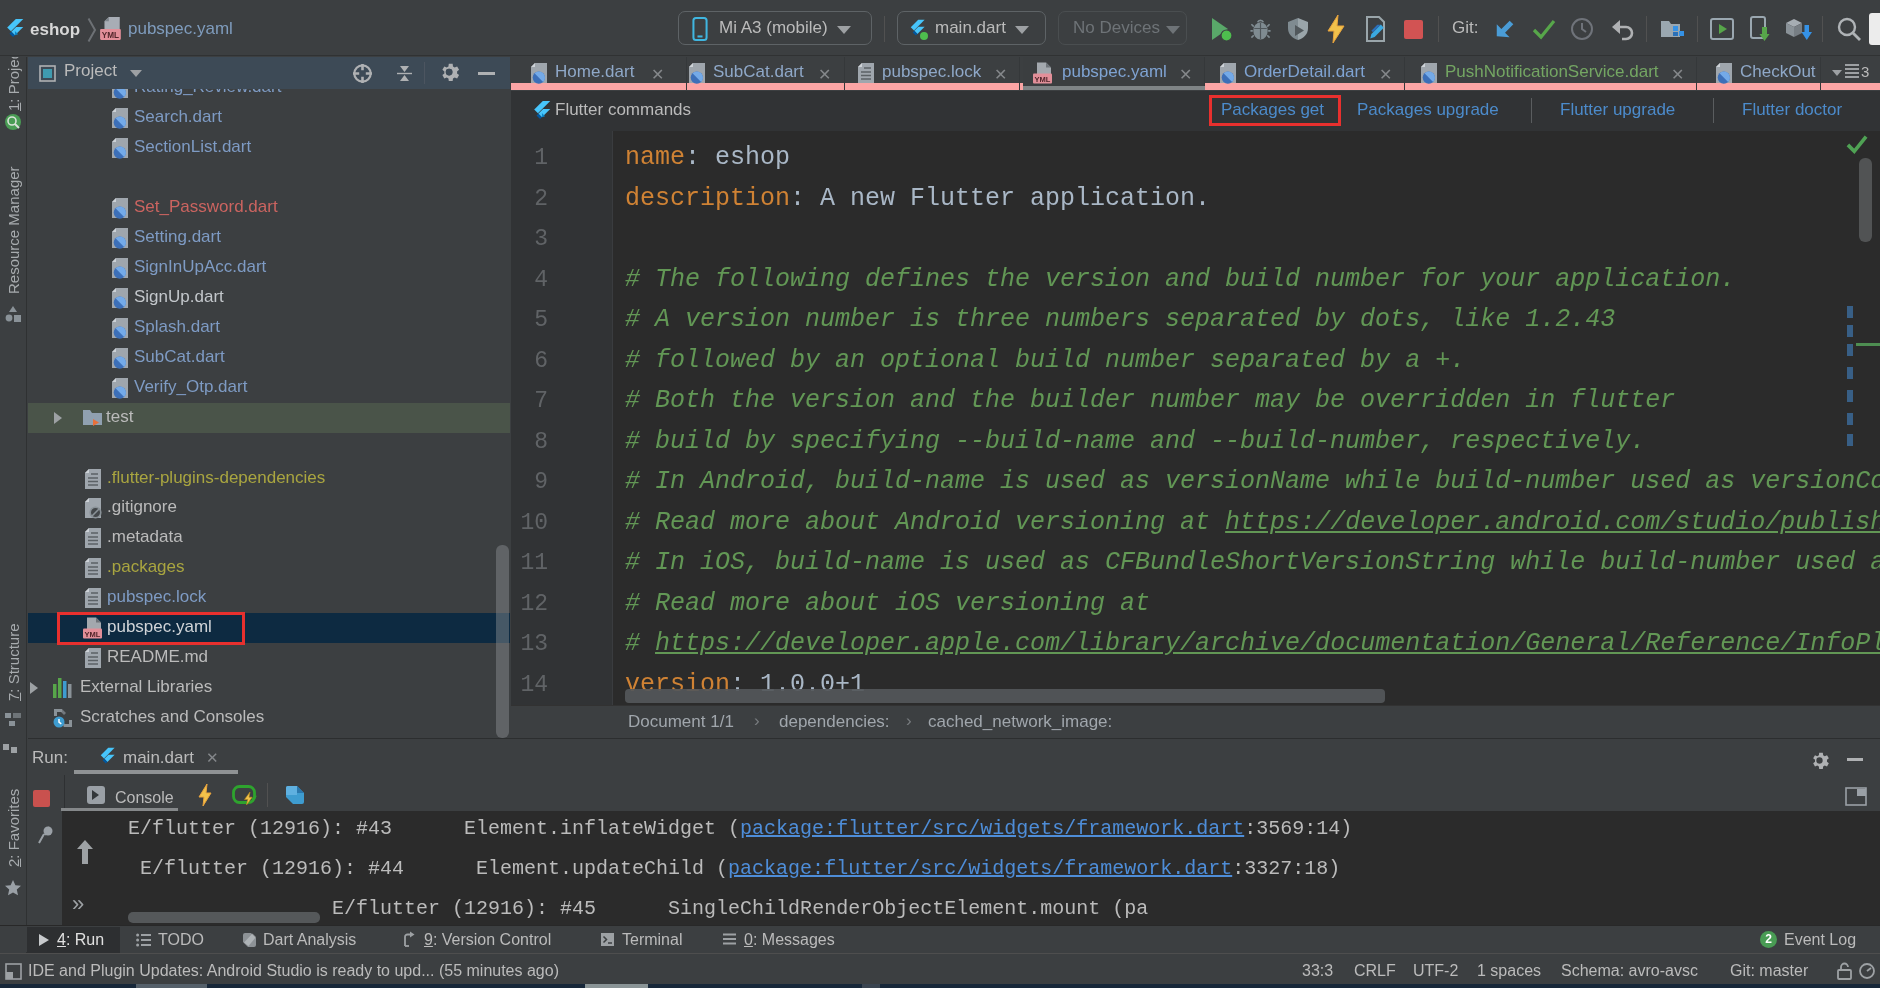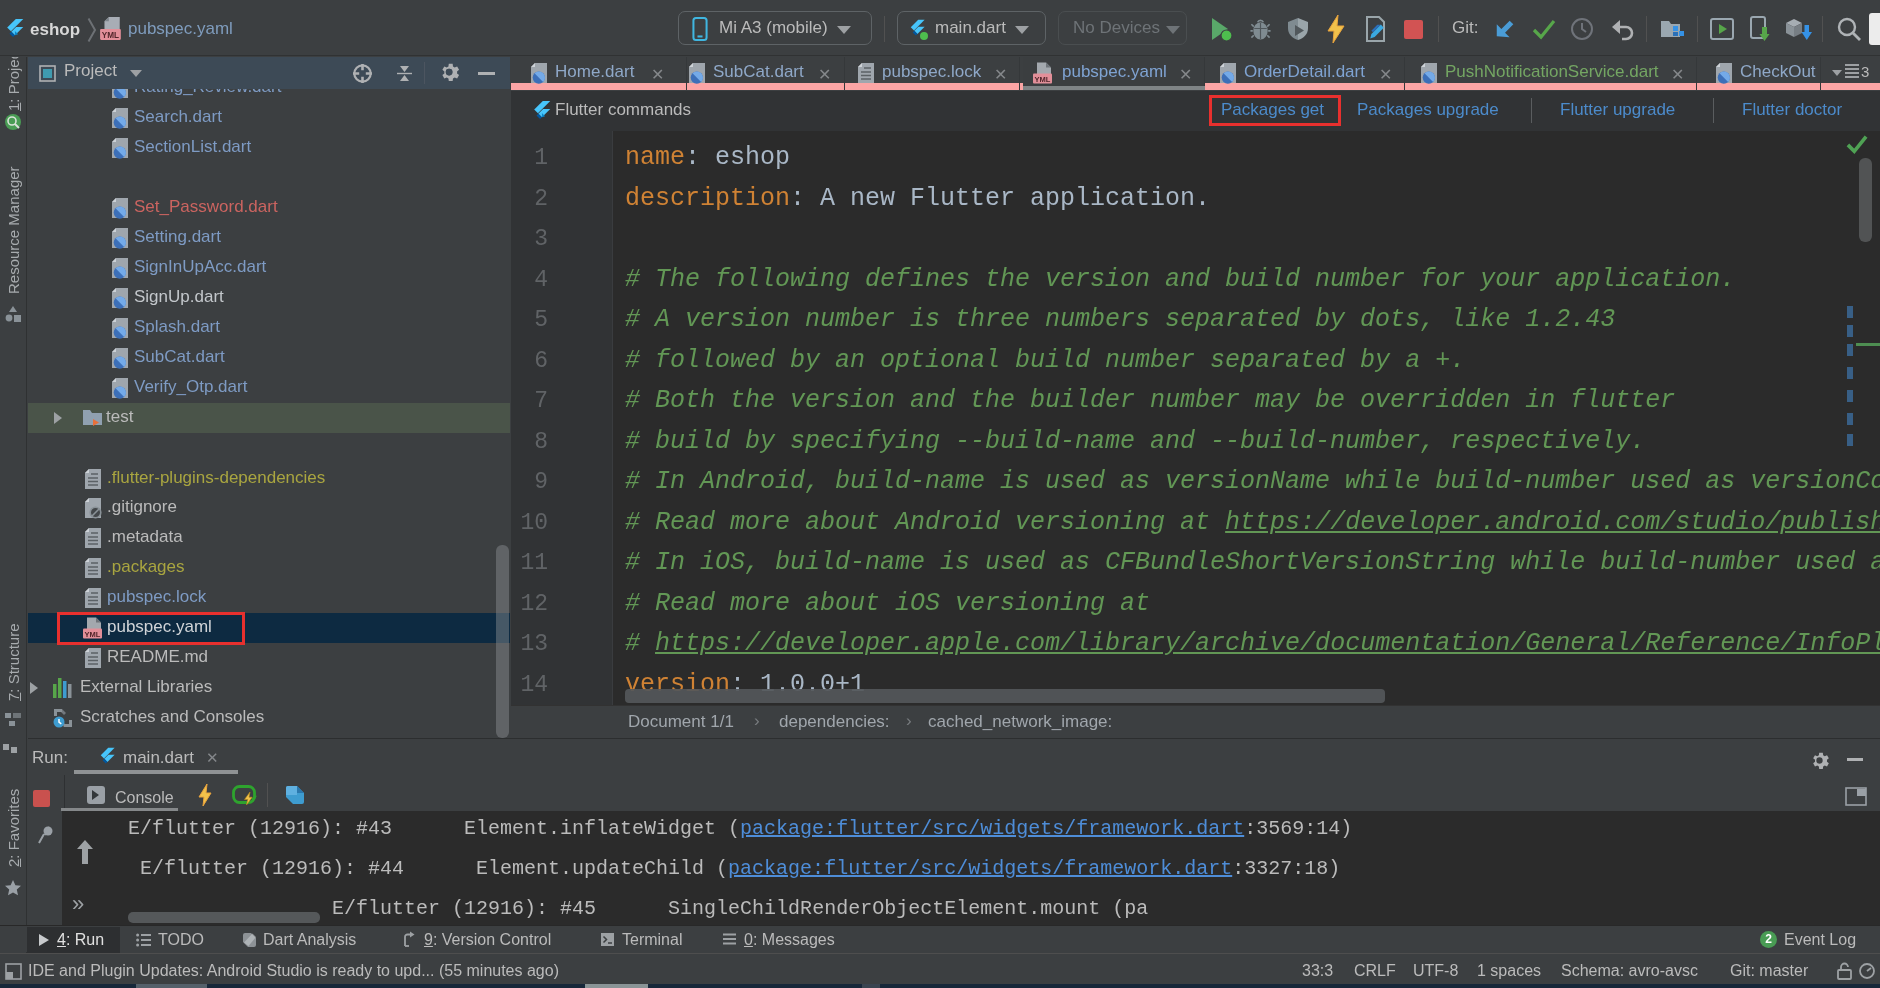--- a/index.html
+++ b/index.html
@@ -651,21 +651,21 @@
     <span class="sitem" style="left:1784px">Event Log</span>
   </div>
   <div class="abs" id="bottombar">
     <svg class="abs" style="left:5px;top:9px" width="17" height="17" viewBox="0 0 17 17">
       <rect x="1" y="1" width="15" height="15" fill="none" stroke="#9da1a4" stroke-width="1.6"></rect>
       <rect x="1" y="9" width="7" height="7" fill="#9da1a4"></rect>
     </svg>
     <span class="bitem" style="left:28px">IDE and Plugin Updates: Android Studio is ready to upd... (55 minutes ago)</span>
     <span class="bitem" style="left:1302px">33:3</span>
     <span class="bitem" style="left:1354px">CRLF</span>
-    <span class="bitem" style="left:1413px">UTF-8</span>
+    <span class="bitem" style="left:1413px">UTF-2</span>
     <span class="bitem" style="left:1477px">1 spaces</span>
     <span class="bitem" style="left:1561px">Schema: avro-avsc</span>
     <span class="bitem" style="left:1730px">Git: master</span>
     <svg class="abs" style="left:1837px;top:8px" width="15" height="18" viewBox="0 0 15 18">
       <rect x="1" y="8" width="13" height="9" rx="1" fill="none" stroke="#9da1a4" stroke-width="1.8"></rect>
       <path d="M4 8V5a3.5 3.5 0 0 1 7 0" fill="none" stroke="#9da1a4" stroke-width="1.8"></path>
     </svg>
     <svg class="abs" style="left:1858px;top:8px" width="18" height="18" viewBox="0 0 18 18">
       <circle cx="9" cy="9" r="7" fill="none" stroke="#9da1a4" stroke-width="1.8"></circle>
       <path d="M9 9l4-3" stroke="#9da1a4" stroke-width="1.8"></path>

